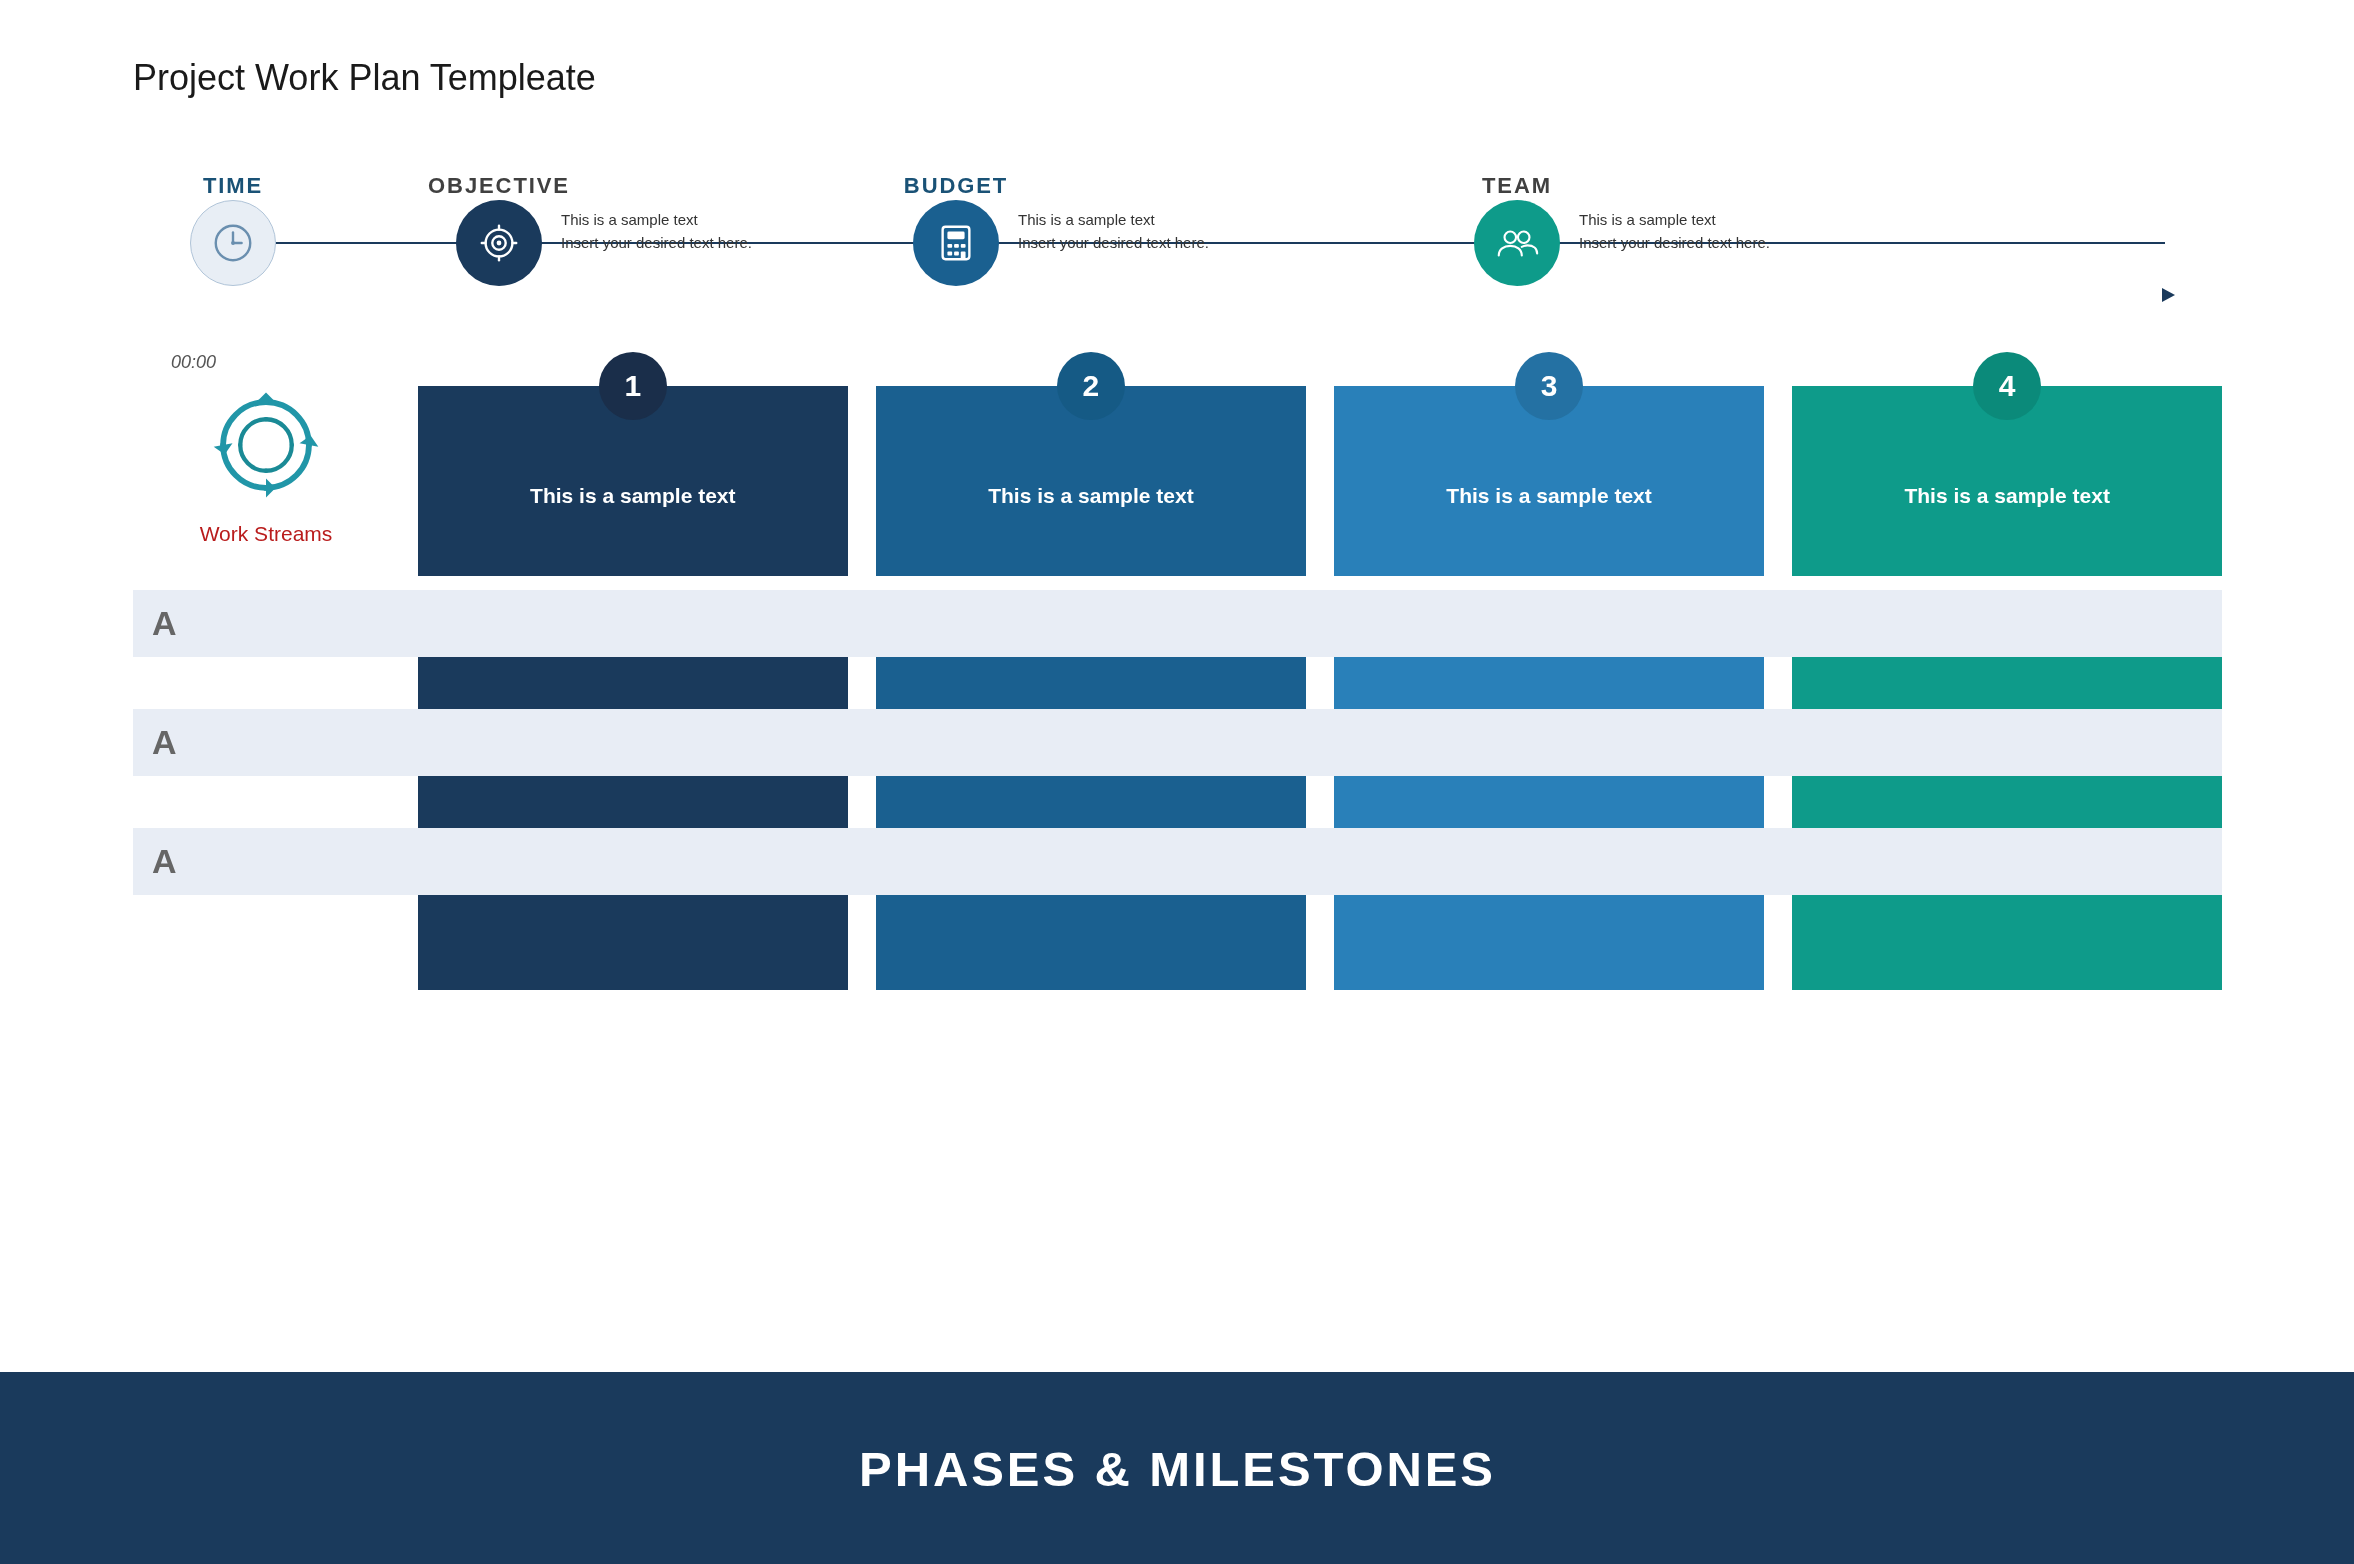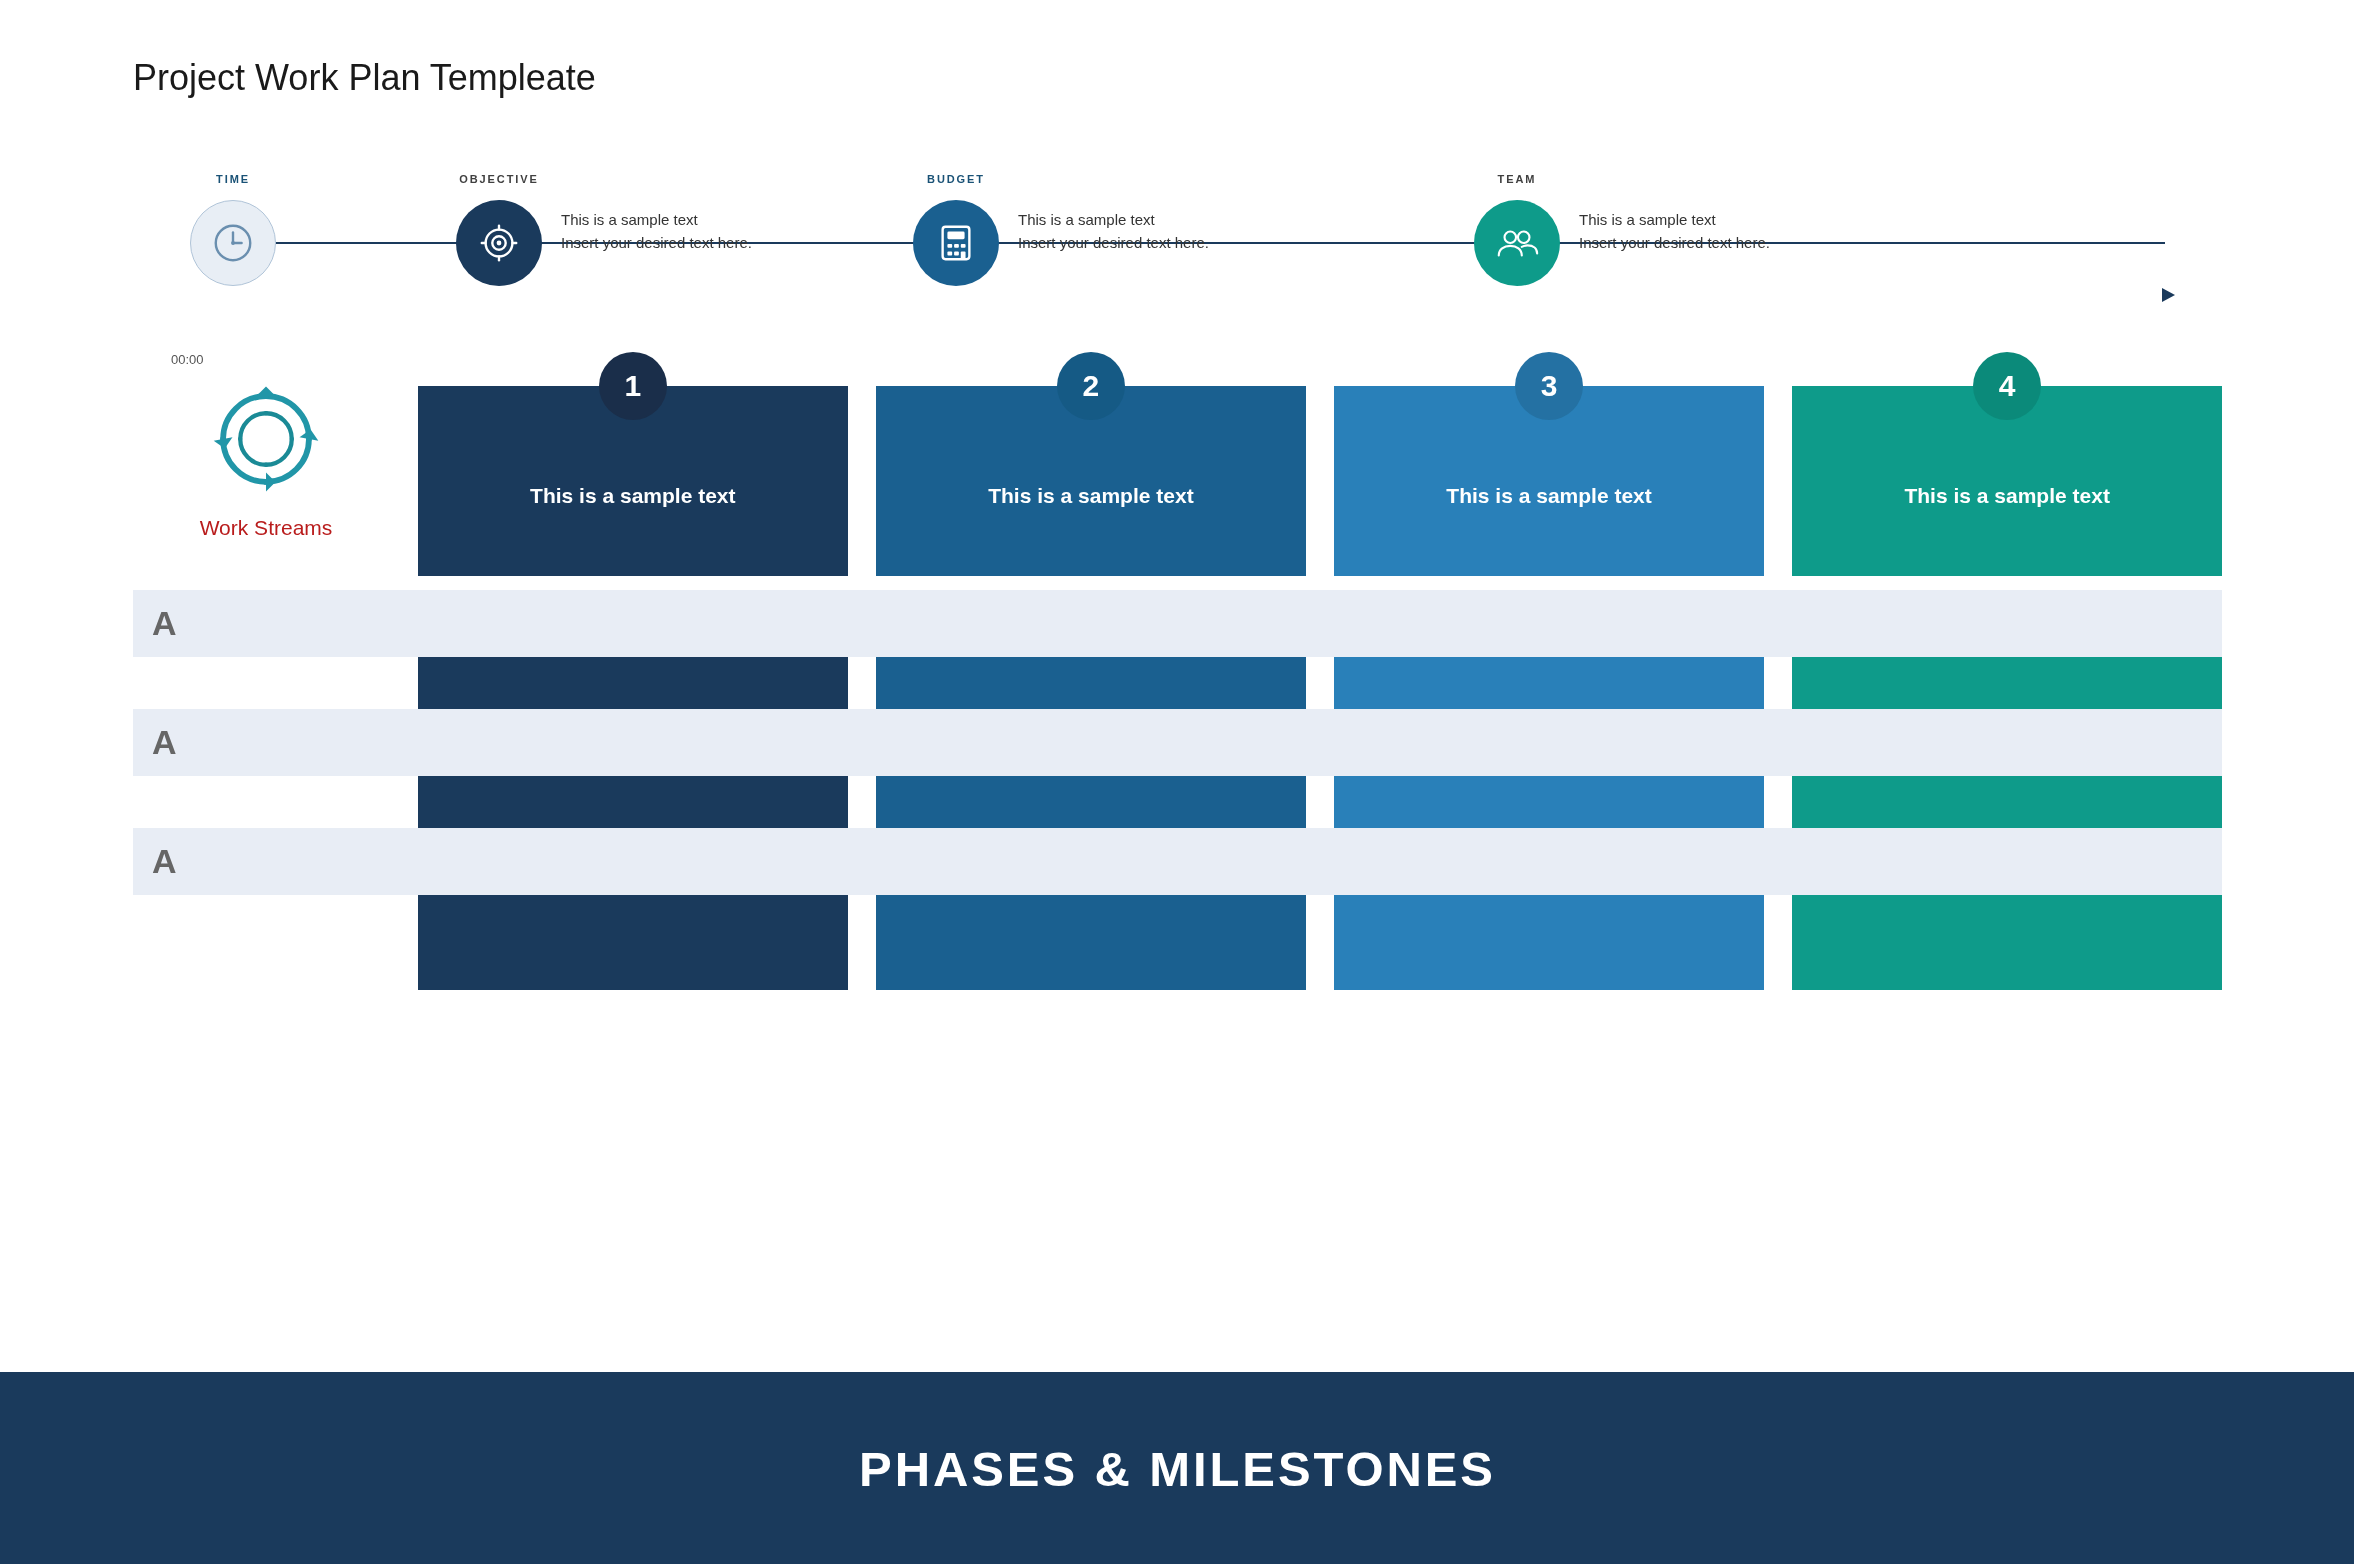--- a/index.html
+++ b/index.html
@@ -64,21 +64,21 @@
       display: flex;
       align-items: center;
       justify-content: center;
       position: relative;
       z-index: 2;
     }
 
     .timeline-node .node-label {
       position: absolute;
       top: -27px;
-      font-size: 11px;
+      font-size: 22px;
       font-weight: 700;
       letter-spacing: 1.9px;
       white-space: nowrap;
     }
 
     .timeline-node .node-text {
       position: absolute;
       left: 105px;
       top: 9.5px;
       font-size: 15px;
@@ -135,25 +135,26 @@
       position: absolute;
       top: 0;
       left: 0;
       width: 266px;
       display: flex;
       flex-direction: column;
       align-items: center;
     }
 
     .time-badge {
-      font-size: 13px;
+      font-size: 18px;
       color: #555;
       margin-bottom: 9.5px;
       align-self: flex-start;
       margin-left: 38px;
+      font-style: italic;
     }
 
     .cycle-icon {
       width: 124px;
       height: 124px;
       margin-bottom: 15px;
     }
 
     .workstream-label {
       font-size: 21px;

